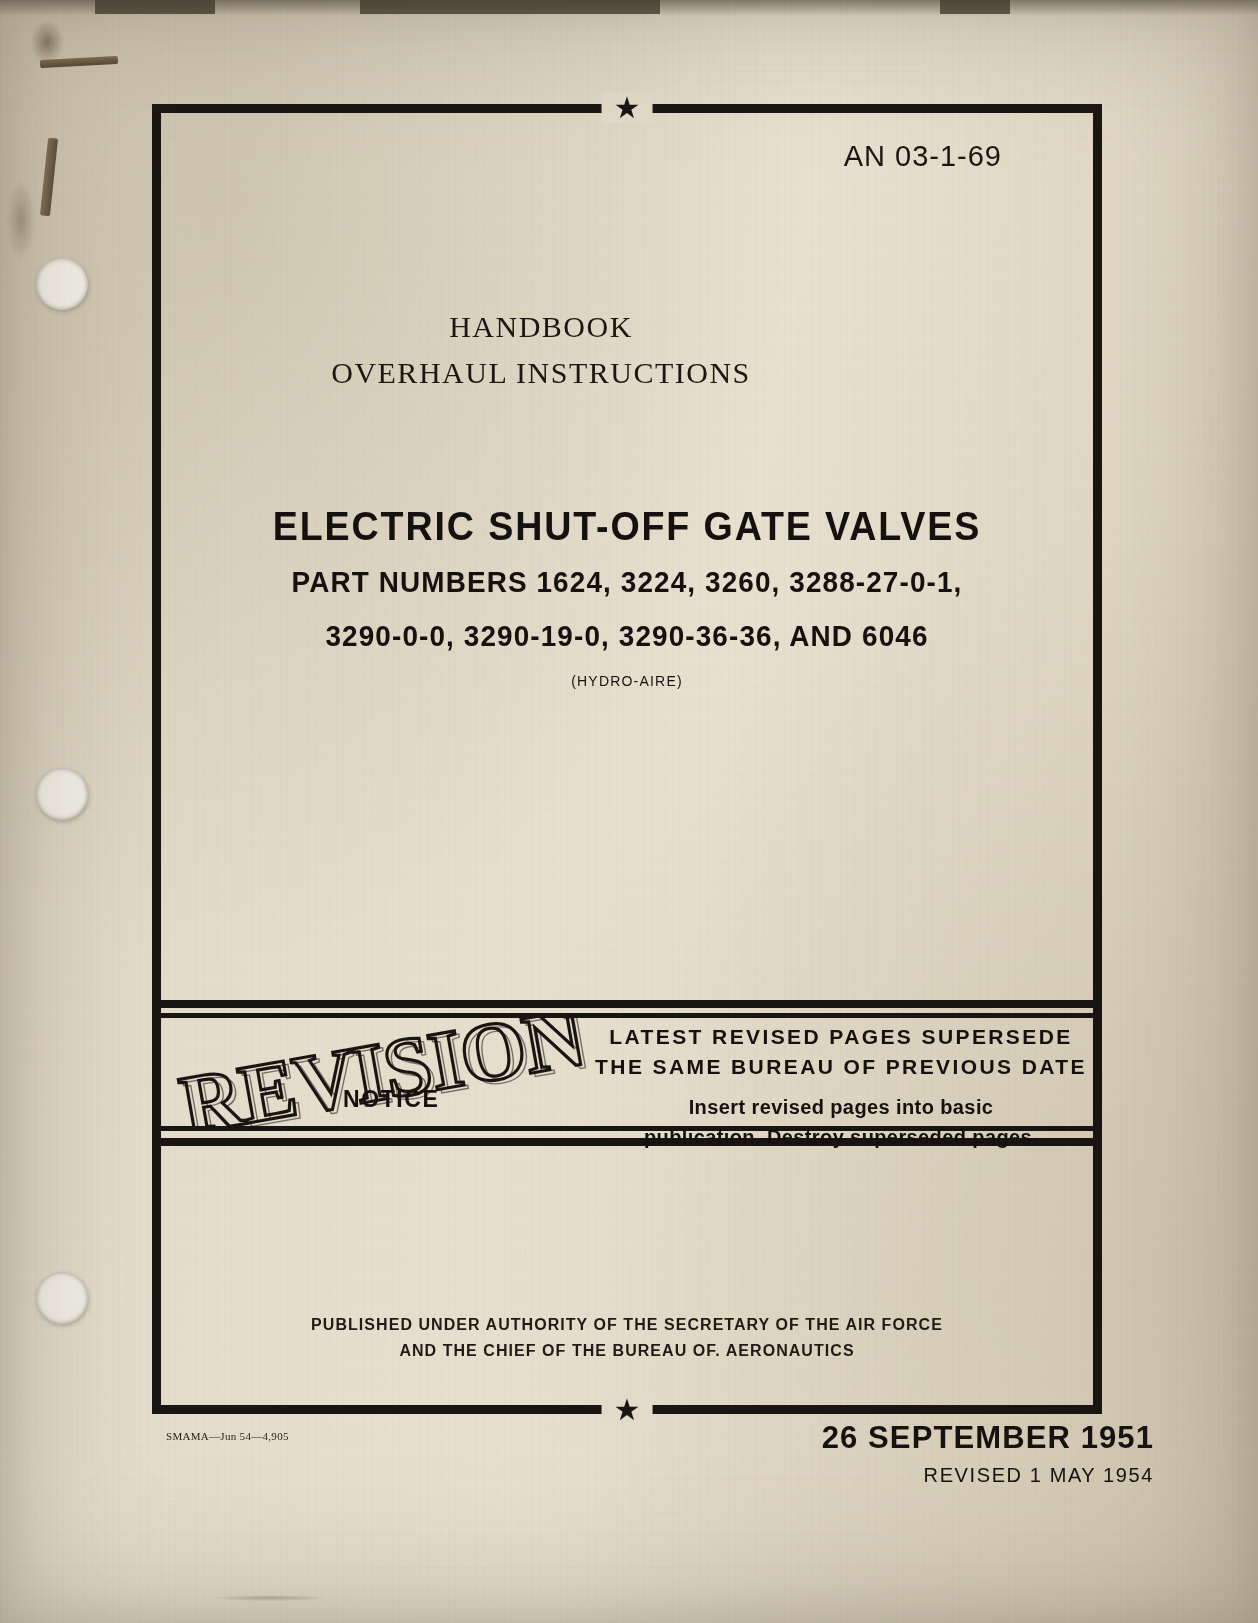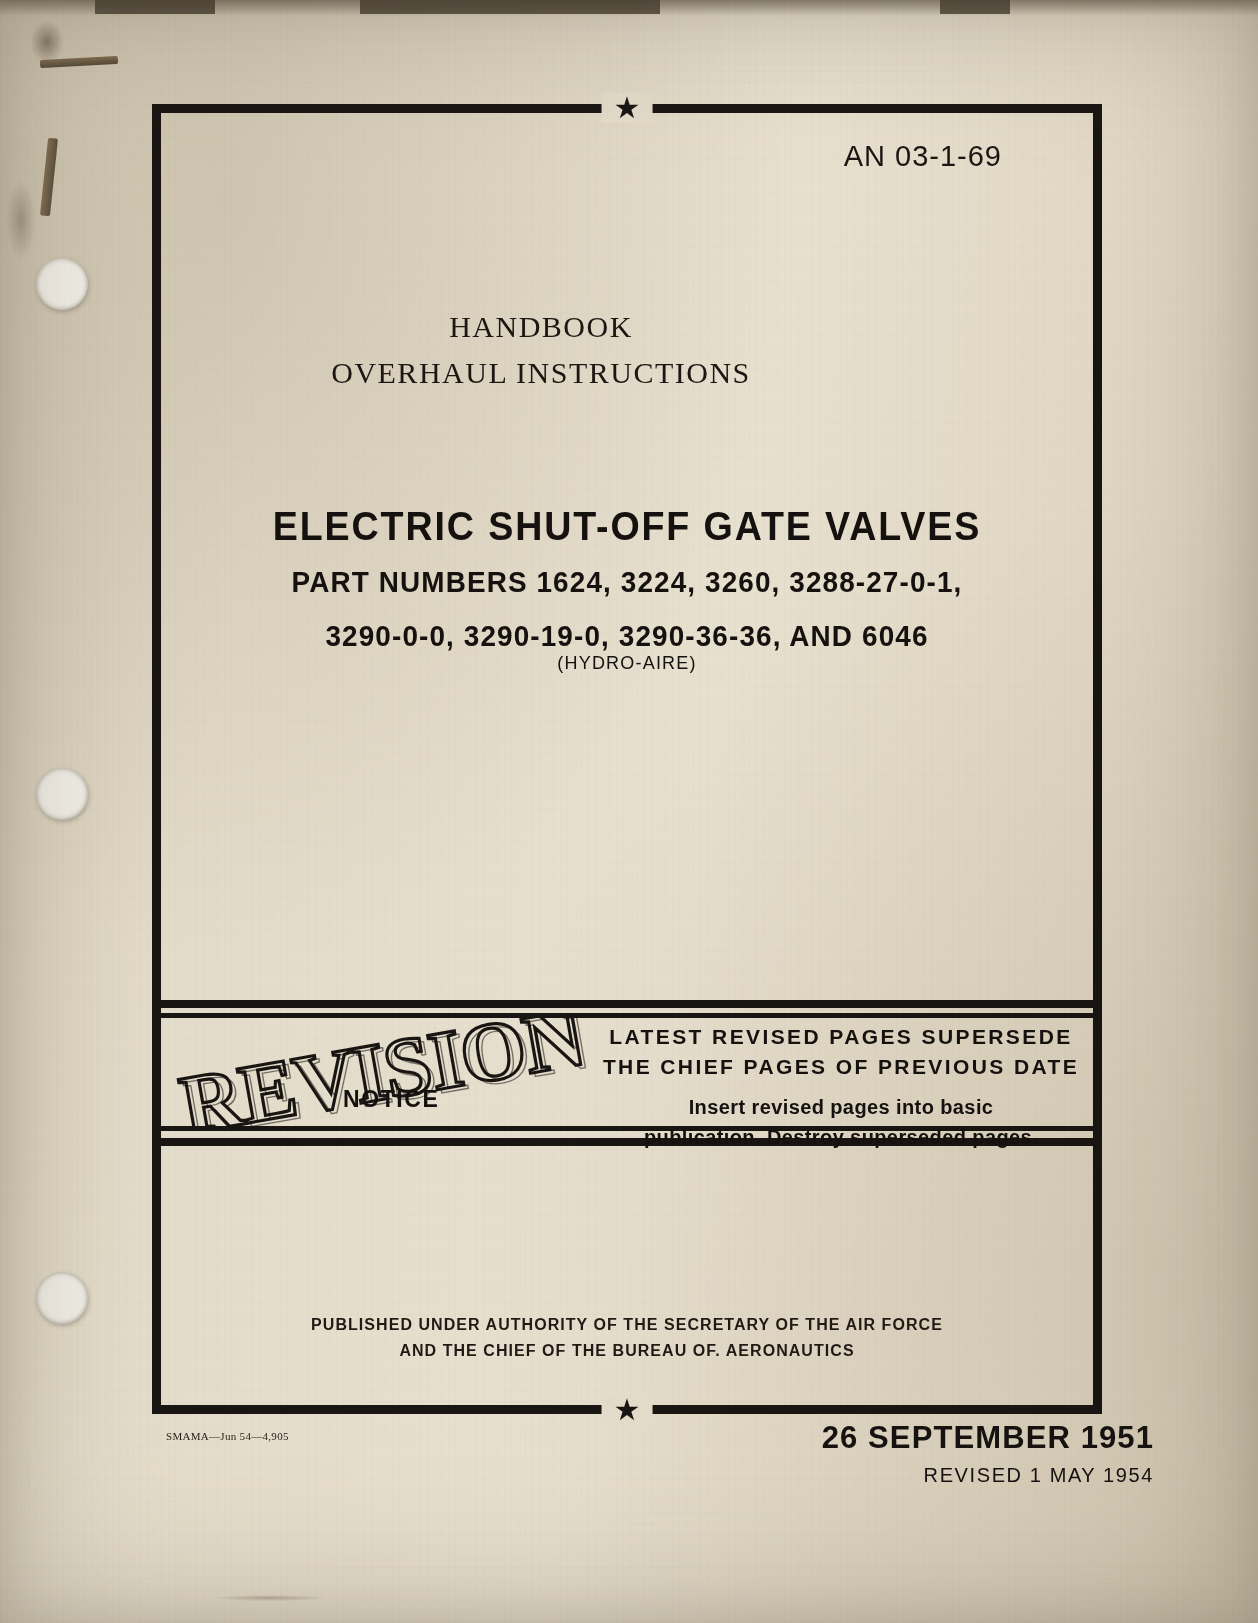--- a/index.html
+++ b/index.html
@@ -177,21 +177,22 @@
     transform: scaleX(0.93);
   }
   #title-pn2 {
     margin-top: 20px;
     font-size: 30px;
     font-weight: bold;
     letter-spacing: 1.2px;
     transform: scaleX(0.93);
   }
   #title-mfr {
-    font-size: 18px;
+    margin-top: 20px;
+    font-size: 14px;
     letter-spacing: 1.2px;
     font-family: "Liberation Sans", sans-serif;
   }
 
   
   #rev-band {
     position: absolute;
     left: 9px;
     top: 896px;
     width: 932px;
@@ -365,21 +366,21 @@
             <text x="6" y="80" font-family="'Liberation Serif', serif" font-size="84" font-weight="bold" letter-spacing="-1" fill="none" stroke="#191512" stroke-width="3.2">REVISION</text>
             <text x="10" y="84" font-family="'Liberation Serif', serif" font-size="84" font-weight="bold" letter-spacing="-1" fill="none" stroke="#191512" stroke-width="1.4" opacity="0.55">REVISION</text>
           </g>
         </svg>
       </div>
 
       <div id="notice-word">NOTICE</div>
 
       <div id="rev-text">
         <div class="big">LATEST  REVISED   PAGES  SUPERSEDE</div>
-        <div class="big">THE CHIEF PAGES OF PREVIOUS DATE</div>
+        <div class="big">THE SAME BUREAU OF PREVIOUS DATE</div>
         <div class="small">Insert revised pages into basic</div>
         <div class="small" style="margin-top:2px">publication.  Destroy superseded pages.</div>
       </div>
     </div>
 
     <div id="authority">
       <div>PUBLISHED UNDER AUTHORITY OF THE SECRETARY OF THE AIR FORCE</div>
       <div>AND THE CHIEF OF THE BUREAU OF. AERONAUTICS</div>
     </div>
   </div>

